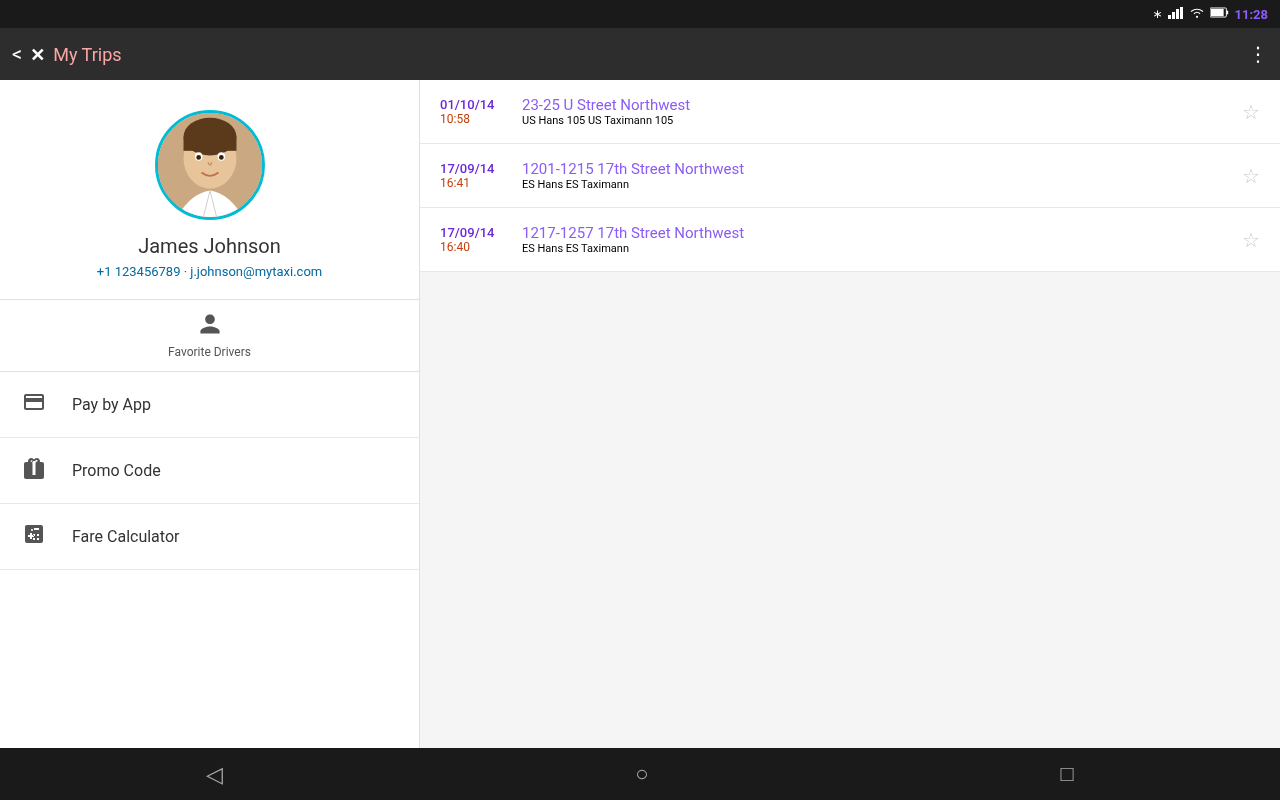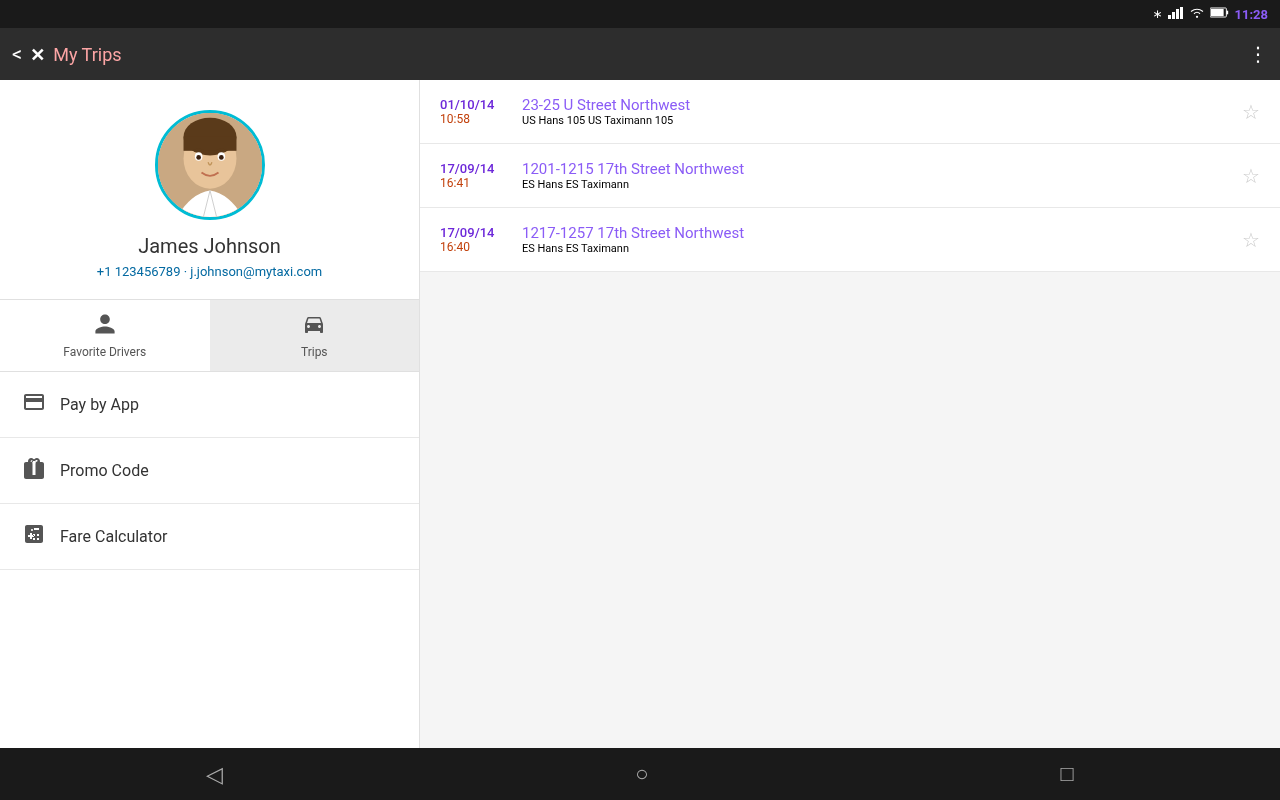--- a/index.html
+++ b/index.html
@@ -155,21 +155,21 @@
     }
 
     
     .menu-item {
       display: flex;
       align-items: center;
       padding: 18px 20px;
       border-bottom: 1px solid #e8e8e8;
       cursor: pointer;
       background: #fff;
-      gap: 12px;
+      gap: 24px;
     }
     .menu-item-icon {
       font-size: 22px;
       color: #555;
       width: 28px;
       text-align: center;
     }
     .menu-item-label {
       font-size: 16px;
       color: #333;
@@ -322,28 +322,20 @@
 
     <div class="tabs">
       <div class="tab">
         <span class="tab-icon">
           <svg width="24" height="24" viewBox="0 0 24 24" fill="#555">
             <path d="M12 12c2.7 0 4.8-2.1 4.8-4.8S14.7 2.4 12 2.4 7.2 4.5 7.2 7.2 9.3 12 12 12zm0 2.4c-3.2 0-9.6 1.6-9.6 4.8v2.4h19.2v-2.4c0-3.2-6.4-4.8-9.6-4.8z"></path>
           </svg>
         </span>
         <span class="tab-label">Favorite Drivers</span>
       </div>
-      <div class="tab active">
-        <span class="tab-icon">
-          <svg width="24" height="24" viewBox="0 0 24 24" fill="#555">
-            <path d="M18.92 6.01C18.72 5.42 18.16 5 17.5 5h-11c-.66 0-1.21.42-1.42 1.01L3 12v8c0 .55.45 1 1 1h1c.55 0 1-.45 1-1v-1h12v1c0 .55.45 1 1 1h1c.55 0 1-.45 1-1v-8l-2.08-5.99zM6.5 16c-.83 0-1.5-.67-1.5-1.5S5.67 13 6.5 13s1.5.67 1.5 1.5S7.33 16 6.5 16zm11 0c-.83 0-1.5-.67-1.5-1.5s.67-1.5 1.5-1.5 1.5.67 1.5 1.5-.67 1.5-1.5 1.5zM5 11l1.5-4.5h11L19 11H5z"></path>
-          </svg>
-        </span>
-        <span class="tab-label">Trips</span>
-      </div>
     </div>
 
     <div class="menu-item">
       <span class="menu-item-icon">
         <svg width="24" height="24" viewBox="0 0 24 24" fill="#555">
           <path d="M20 4H4c-1.11 0-2 .89-2 2v12c0 1.11.89 2 2 2h16c1.11 0 2-.89 2-2V6c0-1.11-.89-2-2-2zm0 14H4v-6h16v6zm0-10H4V6h16v2z"></path>
         </svg>
       </span>
       <span class="menu-item-label">Pay by App</span>
     </div>

